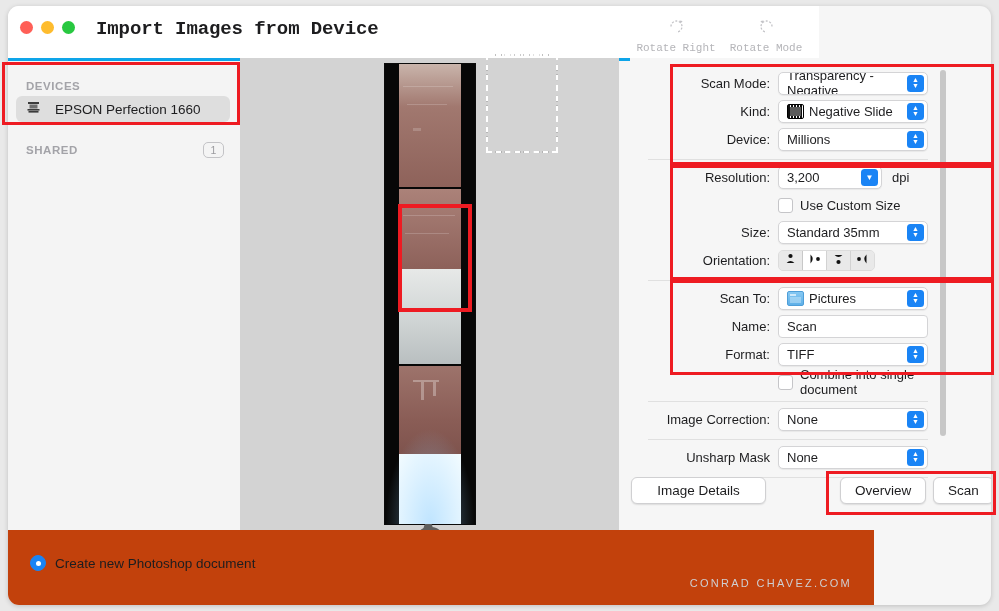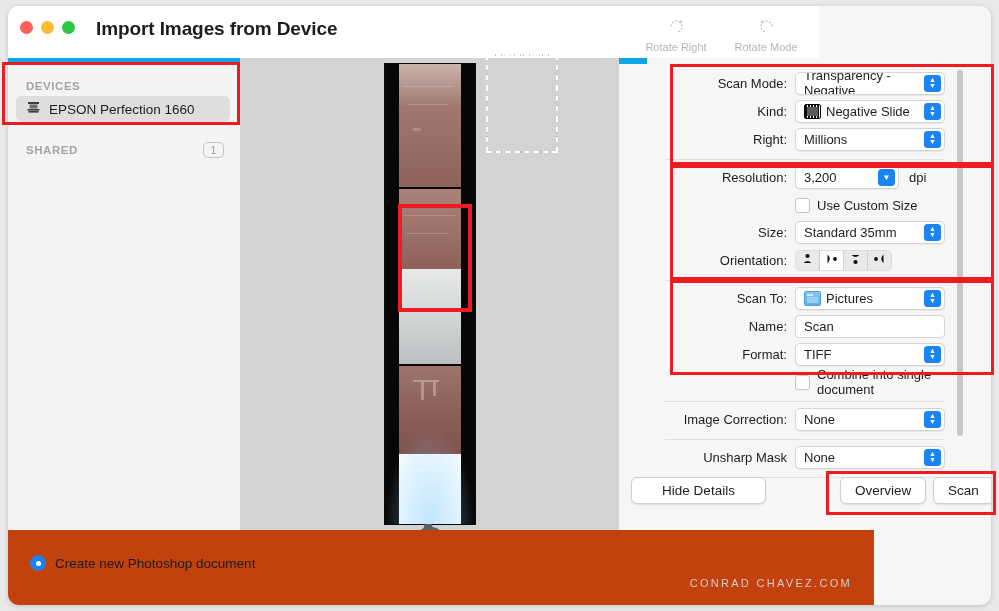--- a/index.html
+++ b/index.html
@@ -15,21 +15,21 @@
   .window{
     position:absolute;left:8px;top:6px;width:983px;height:599px;
     background:#f6f6f6;border-radius:11px;
     box-shadow:0 1px 5px rgba(0,0,0,.18);
     overflow:hidden;
   }
 
   
   .titlebar{
     position:absolute;left:0;top:0;width:811px;height:52px;
-    background:#ffffff;border-bottom:6px solid #0ea5e9;
+    background:#ffffff;border-bottom:3px solid #0ea5e9;font-family:Liberation Mono, monospace;
   }
   .traffic{position:absolute;left:12px;top:15px;display:flex;gap:8px;}
   .dot{width:13px;height:13px;border-radius:50%;}
   .dot.red{background:#ff5f57;}
   .dot.yellow{background:#febc2e;}
   .dot.green{background:#28c840;}
   .win-title{
     position:absolute;left:88px;top:12px;
     font-size:19px;font-weight:bold;color:#1d1d1f;letter-spacing:-.1px;
   }
@@ -46,21 +46,21 @@
   
   .sidebar{
     position:absolute;left:0;top:8px;width:232px;height:472px;
     background:#f4f4f4;border-right:1px solid #e6e6e6;
   }
   .sb-head{
     font-size:11.5px;font-weight:bold;color:#a3a3a8;letter-spacing:.55px;
     padding:14px 0 0 18px;
   }
   .sb-row{
-    display:flex;align-items:center;gap:8px;
+    display:flex;align-items:center;gap:14px;
     margin:4px 10px 0 8px;height:26px;padding-left:10px;border-radius:6px;
   }
   .sb-row.selected{background:#dedede;}
   .sb-label{font-size:13.5px;color:#1d1d1f;}
   .sb-shared{
     display:flex;align-items:center;justify-content:space-between;
     padding:0 16px 0 18px;margin-top:20px;
   }
   .badge{
     border:1px solid #c3c3c6;border-radius:5px;color:#9b9b9f;
@@ -103,21 +103,21 @@
   }
   .selbox{
     position:absolute;left:246px;top:-4px;width:68px;height:95px;
     border:2px dashed #000;
     outline:2px dashed #fff;outline-offset:-2px;
     background:transparent;
   }
 
   
   .settings{
-    position:absolute;left:639px;top:0;width:320px;height:472px;
+    position:absolute;left:622px;top:0;width:320px;height:472px;
     background:#f6f6f6;
   }
   .scrollthumb{
     position:absolute;right:4px;top:12px;width:6px;height:366px;
     background:#c7c7c7;border-radius:3px;
   }
 
   .row{display:flex;align-items:center;height:22px;margin-top:6px;}
   .lab{
     width:140px;text-align:right;padding-right:8px;
@@ -333,21 +333,21 @@
           <div class="ctrl">
             <div class="popup">
               <span class="smallicon film-ic"></span>
               <span>Negative Slide</span>
               <span class="stepper">▲<br>▼</span>
             </div>
           </div>
         </div>
 
         <div class="row">
-          <div class="lab">Right:</div>
+          <div class="lab">Device:</div>
           <div class="ctrl">
             <div class="popup">
               <span>Millions</span>
               <span class="stepper">▲<br>▼</span>
             </div>
           </div>
         </div>
 
         <div class="divider"></div>
 
@@ -477,21 +477,21 @@
             </div>
           </div>
         </div>
 
         <div class="divider"></div>
 
         <div class="scrollthumb"></div>
       </div>
     </div>
 
-    <div class="pbtn hide-details">Hide Details</div>
+    <div class="pbtn hide-details">Image Details</div>
     <div style="position:absolute;left:832px;top:471px;" class="pbtn">Overview</div>
     <div style="position:absolute;left:925px;top:471px;" class="pbtn">Scan</div>
 
     <div class="footer">
       <div style="height:22px;"></div>
       <div class="radio-row">
         <span class="radio on"></span>
         <span class="radio-lbl">Create new Photoshop document</span>
       </div>
       <div class="watermark">CONRAD CHAVEZ.COM</div>

